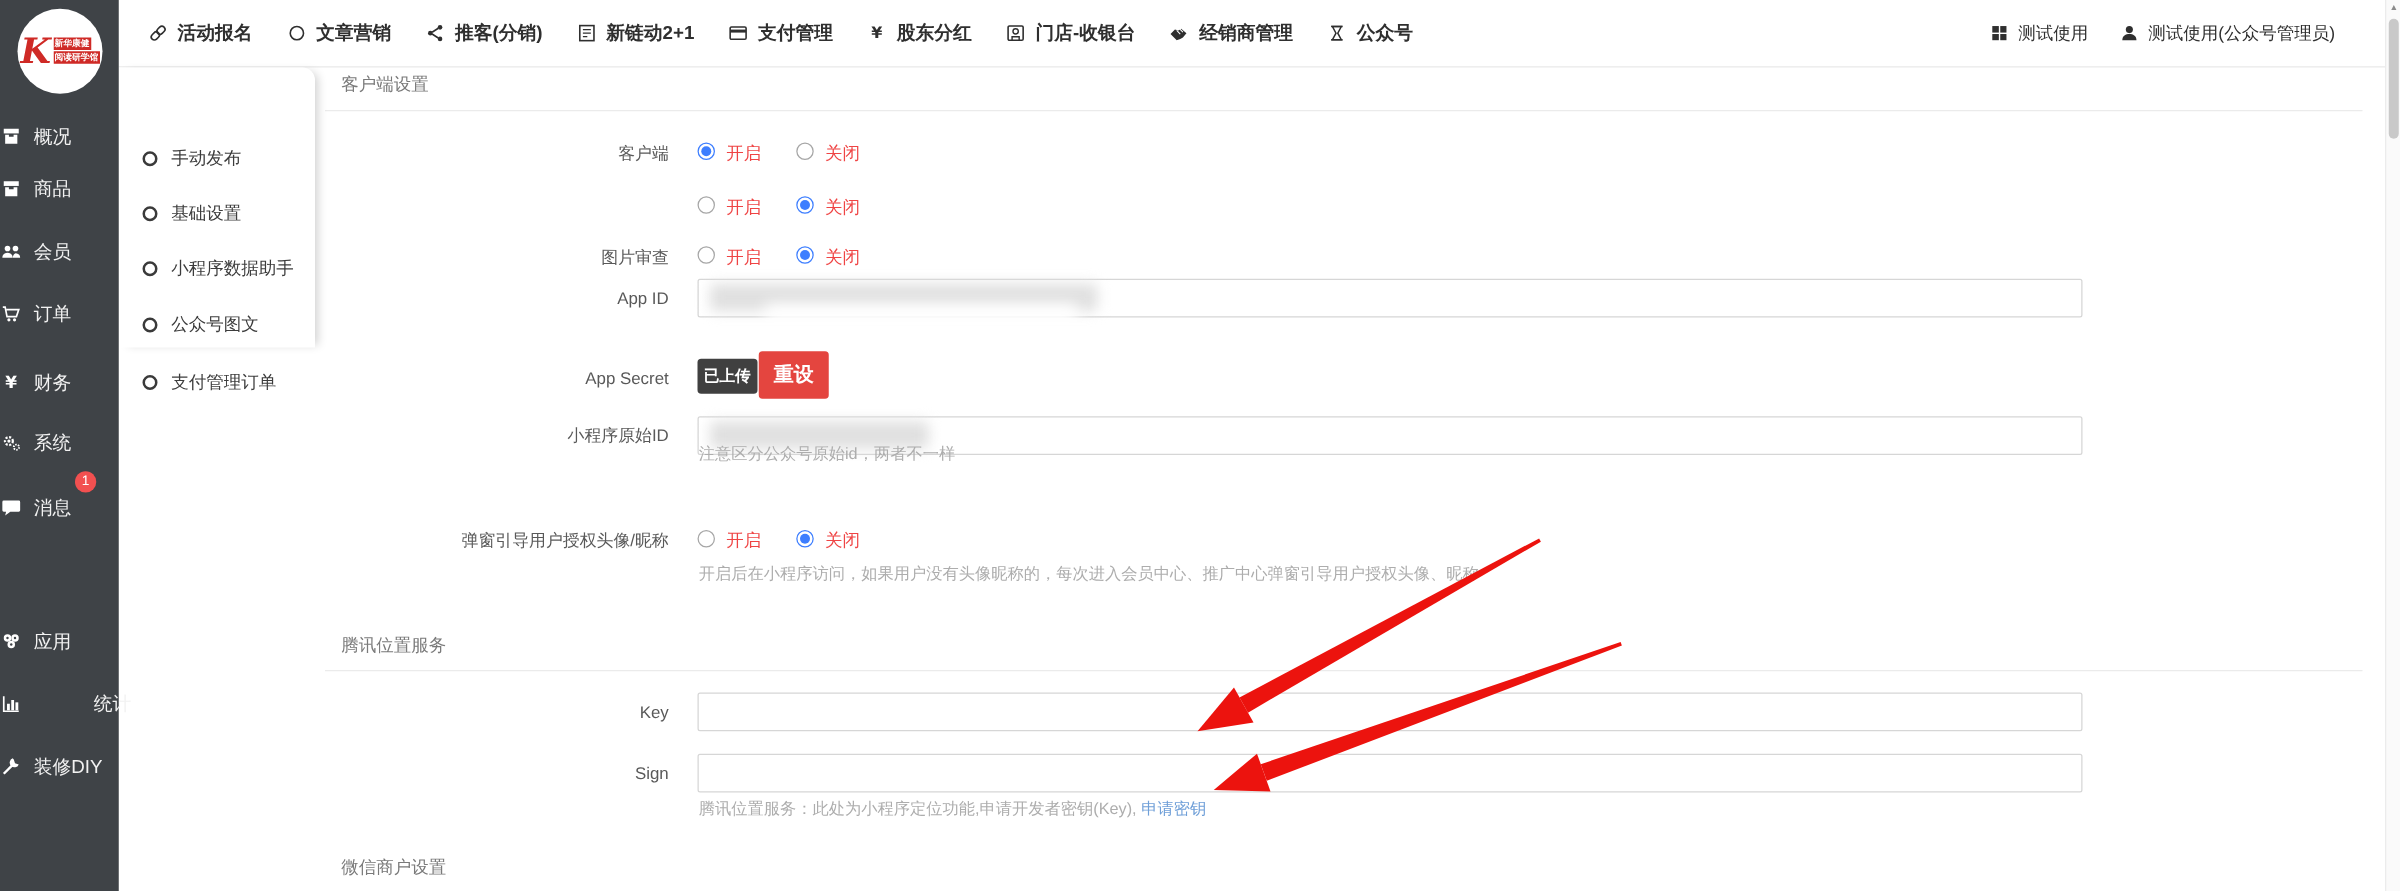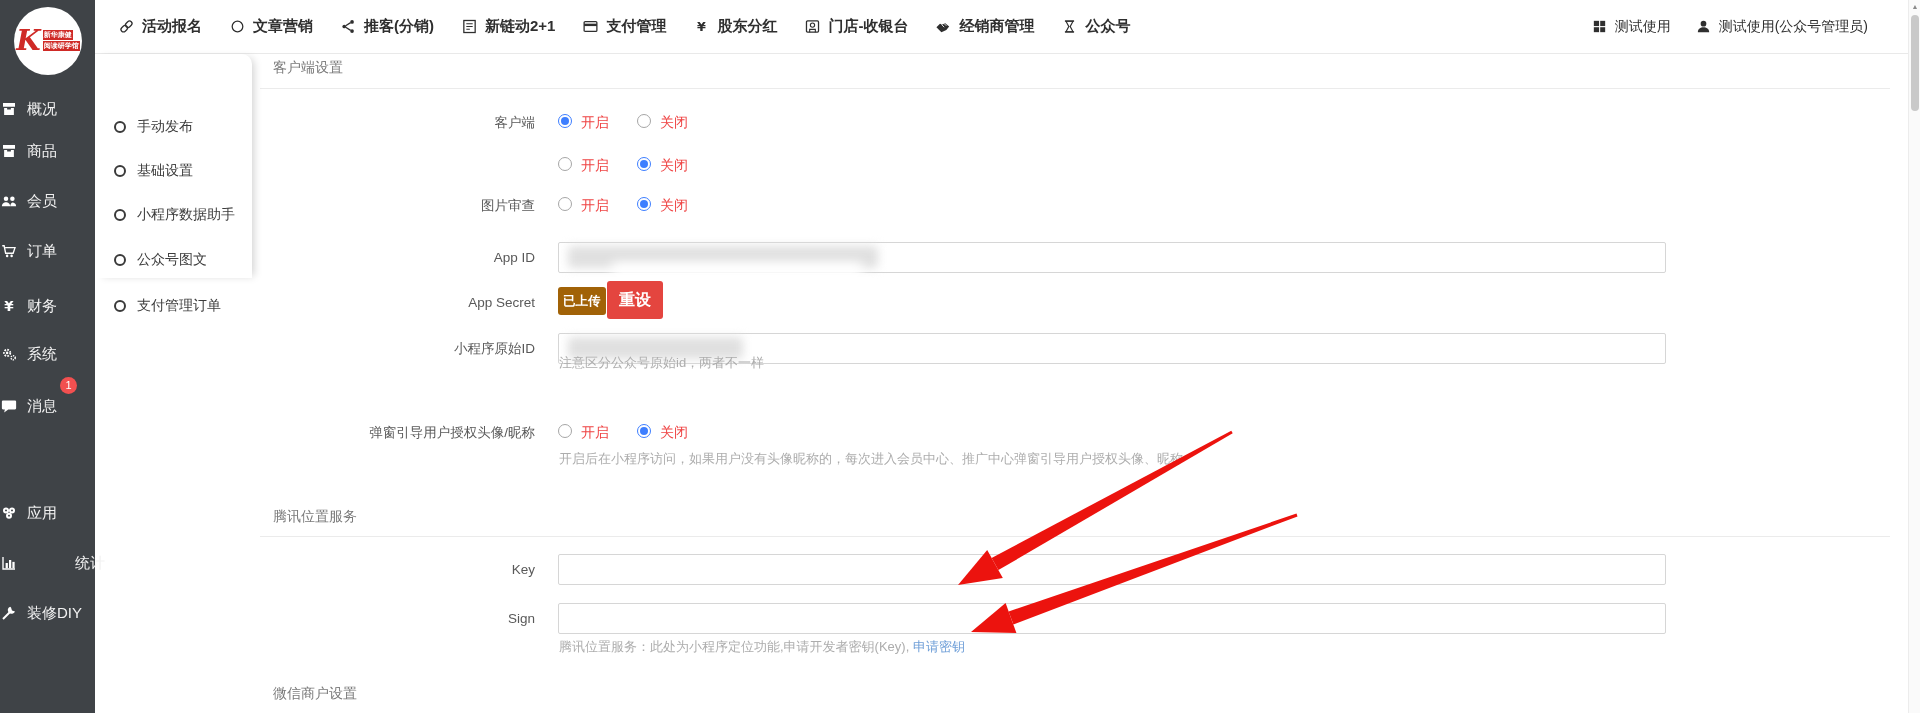--- a/index.html
+++ b/index.html
@@ -48,21 +48,21 @@
   .radio-circle { width:14px; height:14px; border-radius:50%; border:1px solid #a6a6a6; margin-right:9px; background:#fff; position:relative; }
   .radio-circle.checked { border:1px solid #3d7eff; }
   .radio-circle.checked::after { content:''; position:absolute; left:2px; top:2px; right:2px; bottom:2px; background:#3d7eff; border-radius:50%; }
   .text-input { position:absolute; left:306px; top:0; width:1108px; height:31px; border:1px solid #d6d6d6; border-radius:2px;
                 background:#fff; font-size:13px; color:#333; padding:0 9px; font-family:inherit; }
   .smudge { position:absolute; left:316px; top:4px; height:22px; background:#e0e0e0; filter:blur(5px); border-radius:4px; pointer-events:none; }
   .smudge2 { position:absolute; left:360px; top:20px; height:16px; width:250px; background:#fff; filter:blur(6px); pointer-events:none; }
   .hint { position:absolute; left:307px; font-size:13px; color:#adadad; white-space:nowrap; height:17px; line-height:17px; }
   .hint a { color:#6f9fd8; text-decoration:none; cursor:pointer; }
   .btn { position:absolute; border:none; color:#fff; font-weight:bold; border-radius:3px; cursor:pointer; font-family:inherit; }
-  .btn-green { left:306px; top:6px; height:28px; padding:0 5px; font-size:12.5px; background:#a16207; }
+  .btn-green { left:306px; top:6px; height:28px; padding:0 5px; font-size:12.5px; background:#404040; }
   .btn-red { left:355px; top:0; height:38px; padding:0 12px; font-size:16px; background:#e4453f; }
 
   
   .arrows { position:absolute; left:0; top:0; width:1920px; height:713px; z-index:8; pointer-events:none; }
 
   
   .scrollbar { position:absolute; right:0; top:0; width:12px; height:713px; background:#fafafa; border-left:1px solid #ececec; z-index:9; }
   .sb-up { position:absolute; top:0; left:0; width:12px; height:13px; color:#8a8a8a; font-size:7px; text-align:center; line-height:13px; cursor:pointer; }
   .sb-thumb { position:absolute; top:15px; left:2px; width:8px; height:96px; background:#c9c9c9; border-radius:4px; cursor:pointer; }
 </style>
@@ -350,21 +350,21 @@
           <label class="radio-opt">
             <span class="radio-circle"></span>
             <span>开启</span>
           </label>
           <label class="radio-opt">
             <span class="radio-circle checked"></span>
             <span>关闭</span>
           </label>
         </div>
       </div>
-      <div class="row" style="top: 188px; height: 31px; text-decoration: underline;">
+      <div class="row" style="top: 169px; height: 31px; text-decoration: underline;">
         <div class="row-label" style="line-height: 31px;">App ID</div>
         <input class="text-input" type="text" value="" style="">
         <div class="smudge" style="width: 310px;"></div>
         <div class="smudge2"></div>
       </div>
       <div class="row" style="top: 227px; height: 38px;">
         <div class="row-label" style="line-height: 44px;">App Secret</div>
         <button class="btn btn-green">已上传</button>
         <button class="btn btn-red">重设</button>
       </div>

